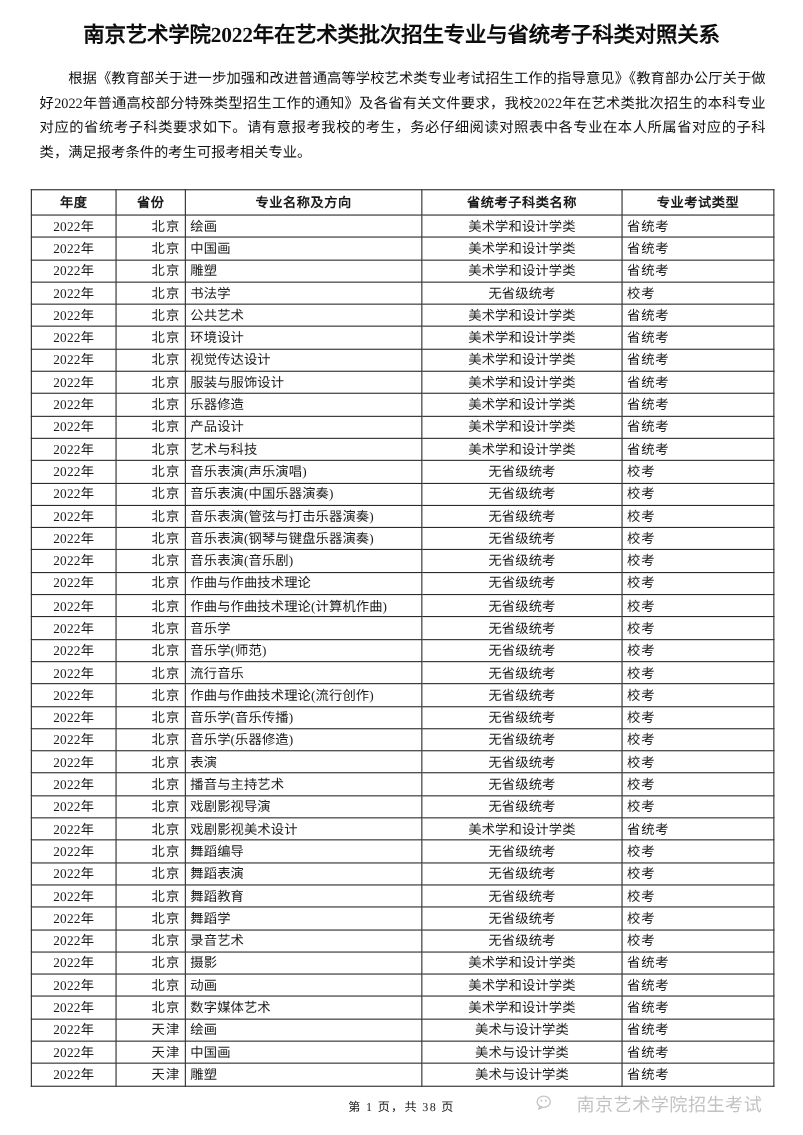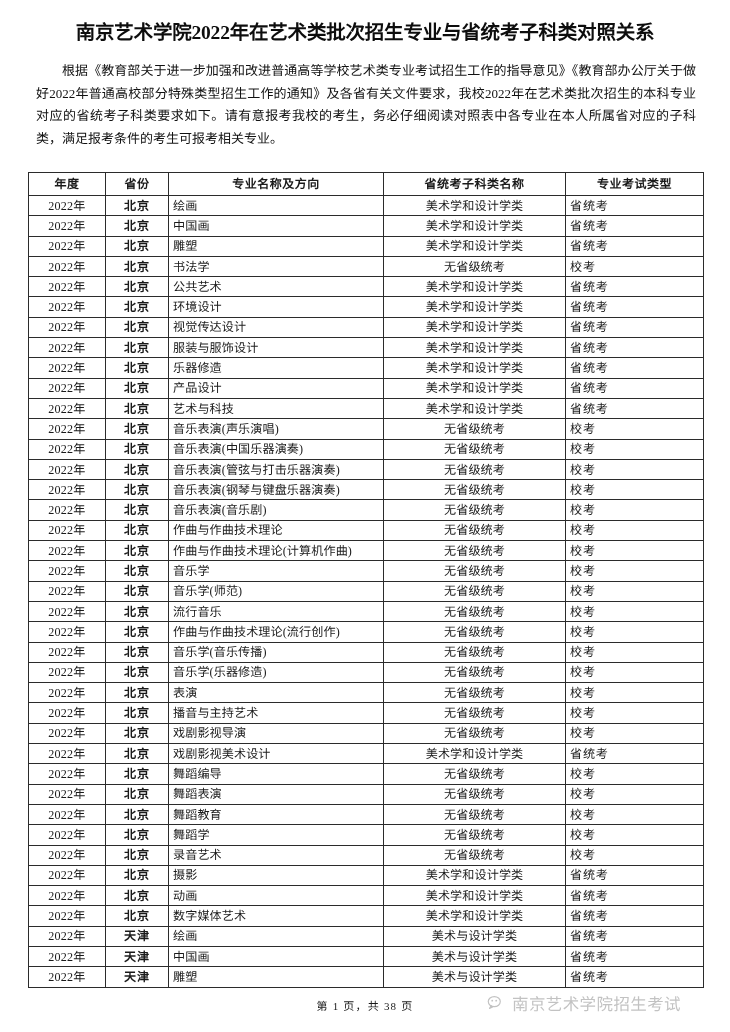--- a/index.html
+++ b/index.html
@@ -84,21 +84,21 @@
     line-height: 18px;
   }
   table.cmp thead th {
     font-weight: bold;
     text-align: center;
     font-size: 12px;
     height: 23px;
     letter-spacing: 0.5px;
   }
   td.year  { text-align: center; letter-spacing: 0.2px; margin-top: 48px; }
-  td.prov  { text-align: center; letter-spacing: 1px; font-weight: bold; }
+  td.prov  { text-align: right; letter-spacing: 1px; }
   td.major { text-align: left;   padding-left: 6px; letter-spacing: 0.1px; }
   td.sub   { text-align: center;   padding-left: 6px; letter-spacing: 0.1px; }
   td.type  { text-align: left; letter-spacing: 0.8px; }
 
   
   .footer {
     position: absolute;
     left: 0;
     top: 997px;
     width: 730px;
@@ -108,21 +108,21 @@
     color: #1a1a1a;
   }
 
   
   .watermark {
     position: absolute;
     left: 487px;
     top: 991px;
     display: flex;
     align-items: center;
-    gap: 6px;
+    gap: 18px;
     opacity: 0.42;
     color: #6f6f6f;
     pointer-events: none;
   }
   .wm-logo {
     width: 19px;
     height: 19px;
     flex: 0 0 19px;
   }
   .wm-text {

